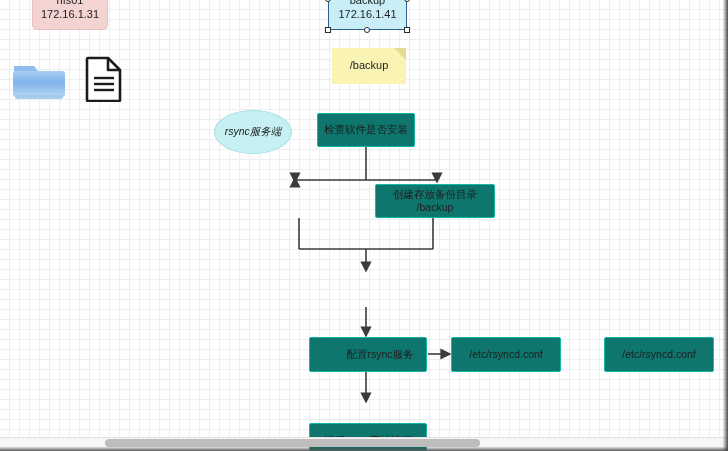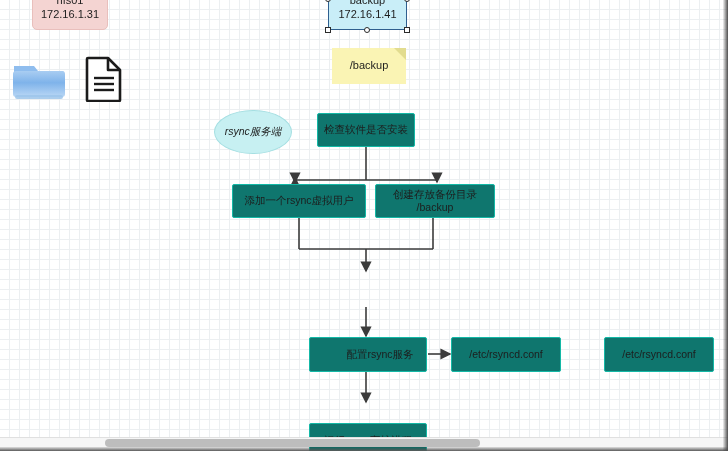--- a/index.html
+++ b/index.html
@@ -218,23 +218,20 @@
   </div>
 
   <div class="node ellipse" style="left:214px; top:110px; width:78px; height:44px;font-style:italic;">
     <span>rsync服务端</span>
   </div>
 
   <div class="node rect" style="left:317px; top:113px; width:98px; height:34px;">
     <span>检查软件是否安装</span>
   </div>
 
-  <div class="node rect" style="left:232px; top:184px; width:134px; height:34px;">
-    <span>添加一个rsync虚拟用户</span>
-  </div>
 
   <div class="node rect" style="left:375px; top:184px; width:120px; height:34px;">
     <span>创建存放备份目录
 /backup</span>
   </div>
 
 
   <div class="node rect" style="left:309px; top:337px; width:118px; height:35px;padding-left:24px;">
     <span>配置rsync服务</span>
   </div>

